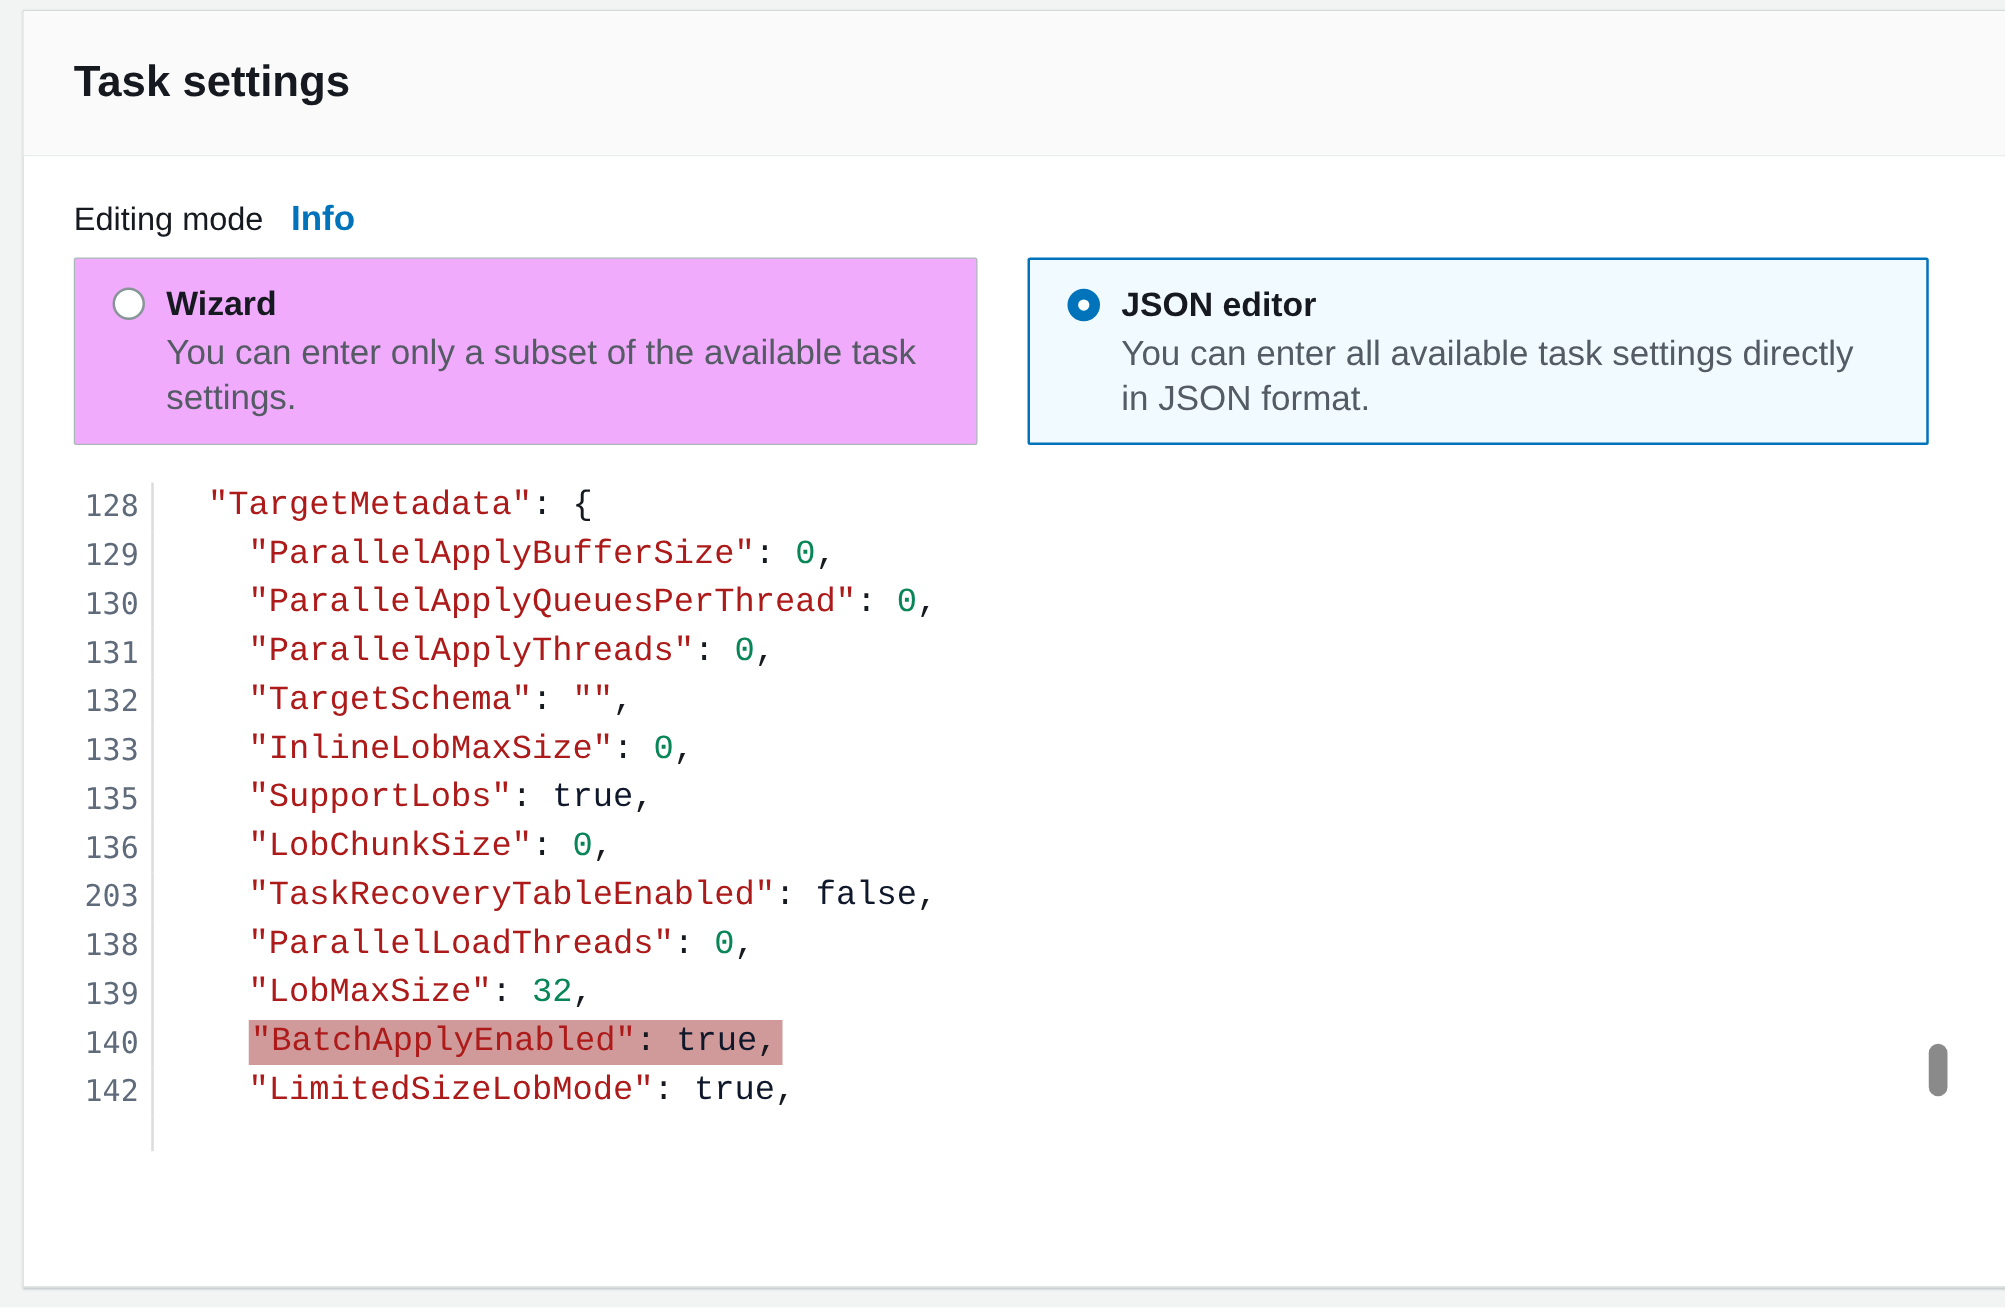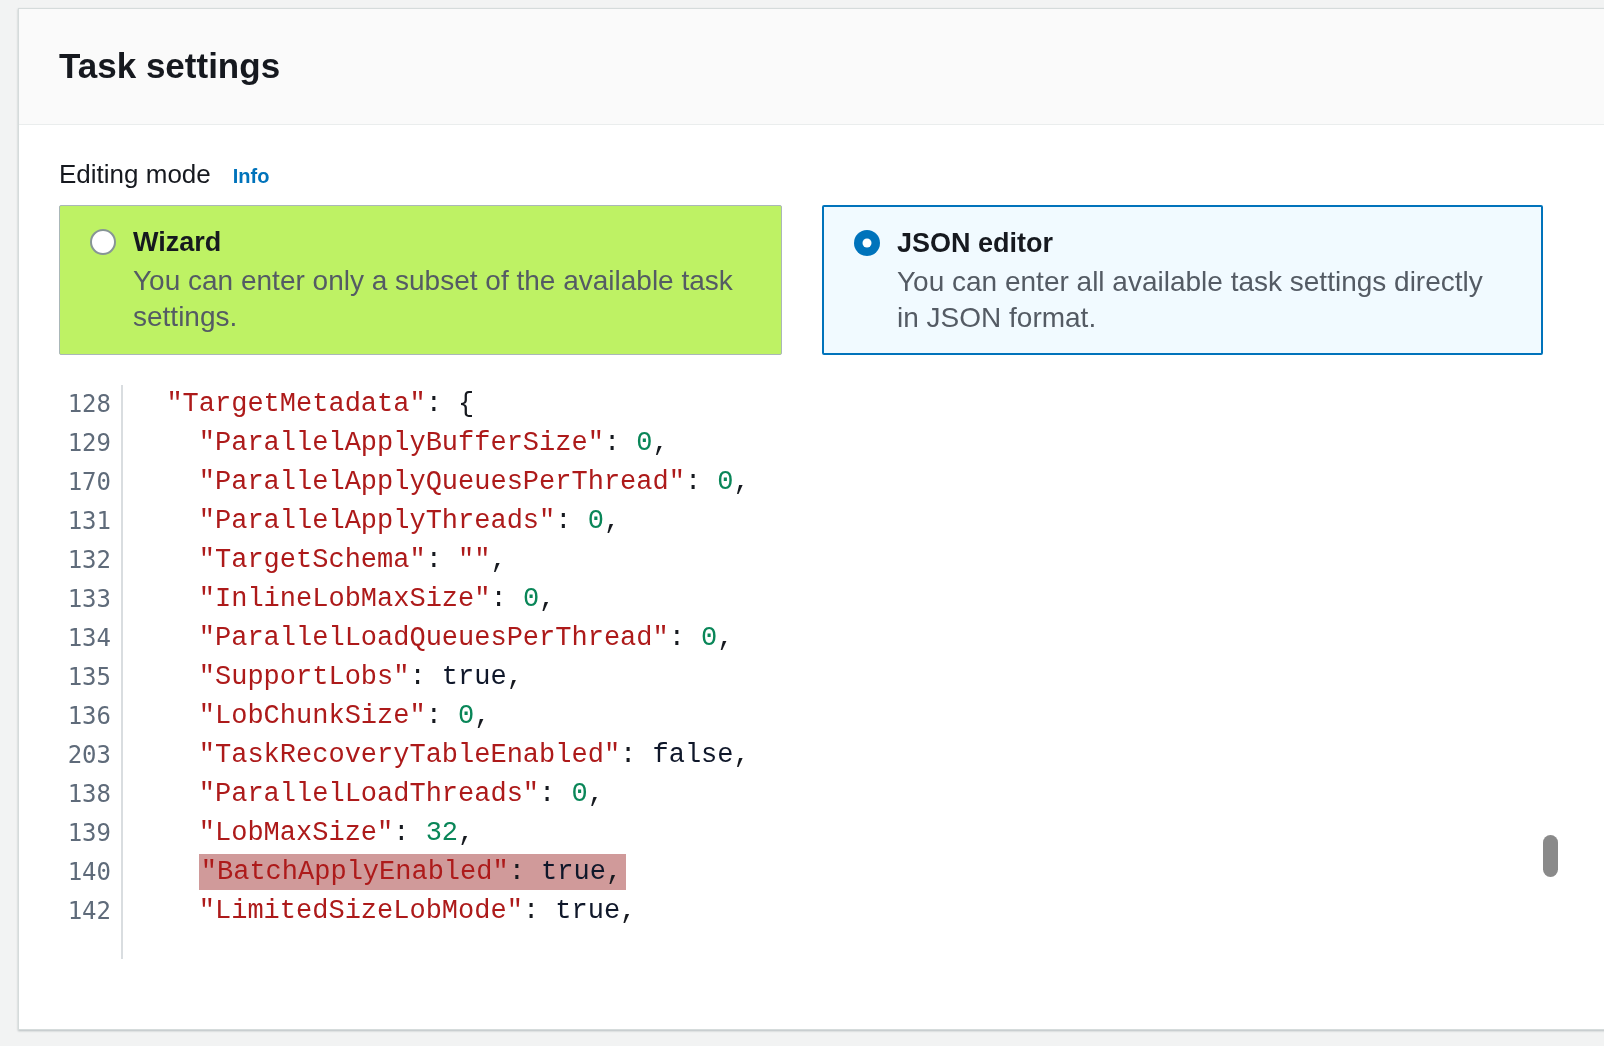--- a/index.html
+++ b/index.html
@@ -16,25 +16,25 @@
     box-shadow:0 1px 2px rgba(0,28,36,.25);
   }
   .card-header {
     background:#fafafa; border-bottom:1px solid #eaeded;
     padding:34px 40px; height:116px;
   }
   .card-title { font-size:35px; font-weight:700; line-height:46px; color:#16191f; }
   .card-body { padding:34px 20px 0 40px; }
   .field-label-row { display:flex; align-items:baseline; gap:22px; }
   .field-label { font-size:26px; color:#16191f; }
-  .info-link { font-size:20px; font-weight:700; color:#0073bb; text-decoration:none; cursor:pointer; }
+  .info-link { font-size:28px; font-weight:700; color:#0073bb; text-decoration:none; cursor:pointer; }
   .tiles { display:flex; gap:40px; margin-top:15px; }
   .tile {
     border-radius:2px; padding:17px 20px 17px 30px; min-height:145px;
-    display:flex; align-items:flex-start; gap:17px; cursor:pointer; background:#bef264;
+    display:flex; align-items:flex-start; gap:17px; cursor:pointer; background:#f0abfc;
   }
   .tile.unselected { border:1px solid #aab7b8; width:723px; }
   .tile.selected { border:2px solid #0073bb; background:#f1faff; width:721px; }
   .radio { width:26px; height:26px; border-radius:50%; flex:0 0 26px; margin-top:6px; position:relative; }
   .radio.off { border:2px solid #879596; background:#fff; }
   .radio.on { background:#0073bb; }
   .radio.on::after {
     content:""; position:absolute; left:50%; top:50%; width:9px; height:9px;
     transform:translate(-50%,-50%); border-radius:50%; background:#ffffff;
   }
@@ -92,25 +92,24 @@
         <span>
           <div class="tile-label">JSON editor</div>
           <div class="tile-desc">You can enter all available task settings directly in JSON format.</div>
         </span>
       </div>
     </div>
 
     <div class="code-editor">
         <div class="code-line"><span class="ln">128</span><span class="lc">  <span><span class="tok-key">"TargetMetadata"</span>: <span class="tok-brace">{</span></span></span></div>
         <div class="code-line"><span class="ln">129</span><span class="lc">    <span><span class="tok-key">"ParallelApplyBufferSize"</span>: <span class="tok-num">0</span>,</span></span></div>
-        <div class="code-line"><span class="ln">170</span><span class="lc">    <span><span class="tok-key">"ParallelApplyQueuesPerThread"</span>: <span class="tok-num">0</span>,</span></span></div>
+        <div class="code-line"><span class="ln">130</span><span class="lc">    <span><span class="tok-key">"ParallelApplyQueuesPerThread"</span>: <span class="tok-num">0</span>,</span></span></div>
         <div class="code-line"><span class="ln">131</span><span class="lc">    <span><span class="tok-key">"ParallelApplyThreads"</span>: <span class="tok-num">0</span>,</span></span></div>
         <div class="code-line"><span class="ln">132</span><span class="lc">    <span><span class="tok-key">"TargetSchema"</span>: <span class="tok-str">""</span>,</span></span></div>
         <div class="code-line"><span class="ln">133</span><span class="lc">    <span><span class="tok-key">"InlineLobMaxSize"</span>: <span class="tok-num">0</span>,</span></span></div>
-        <div class="code-line"><span class="ln">134</span><span class="lc">    <span><span class="tok-key">"ParallelLoadQueuesPerThread"</span>: <span class="tok-num">0</span>,</span></span></div>
         <div class="code-line"><span class="ln">135</span><span class="lc">    <span><span class="tok-key">"SupportLobs"</span>: <span class="tok-bool">true</span>,</span></span></div>
         <div class="code-line"><span class="ln">136</span><span class="lc">    <span><span class="tok-key">"LobChunkSize"</span>: <span class="tok-num">0</span>,</span></span></div>
         <div class="code-line"><span class="ln">203</span><span class="lc">    <span><span class="tok-key">"TaskRecoveryTableEnabled"</span>: <span class="tok-bool">false</span>,</span></span></div>
         <div class="code-line"><span class="ln">138</span><span class="lc">    <span><span class="tok-key">"ParallelLoadThreads"</span>: <span class="tok-num">0</span>,</span></span></div>
         <div class="code-line"><span class="ln">139</span><span class="lc">    <span><span class="tok-key">"LobMaxSize"</span>: <span class="tok-num">32</span>,</span></span></div>
         <div class="code-line"><span class="ln">140</span><span class="lc">    <span class="hl"><span class="tok-key">"BatchApplyEnabled"</span>: <span class="tok-bool">true</span>,</span></span></div>
         <div class="code-line"><span class="ln">142</span><span class="lc">    <span><span class="tok-key">"LimitedSizeLobMode"</span>: <span class="tok-bool">true</span>,</span></span></div>
         <div class="code-line blank"><span class="ln"></span></div>
       </div>
   </div>

